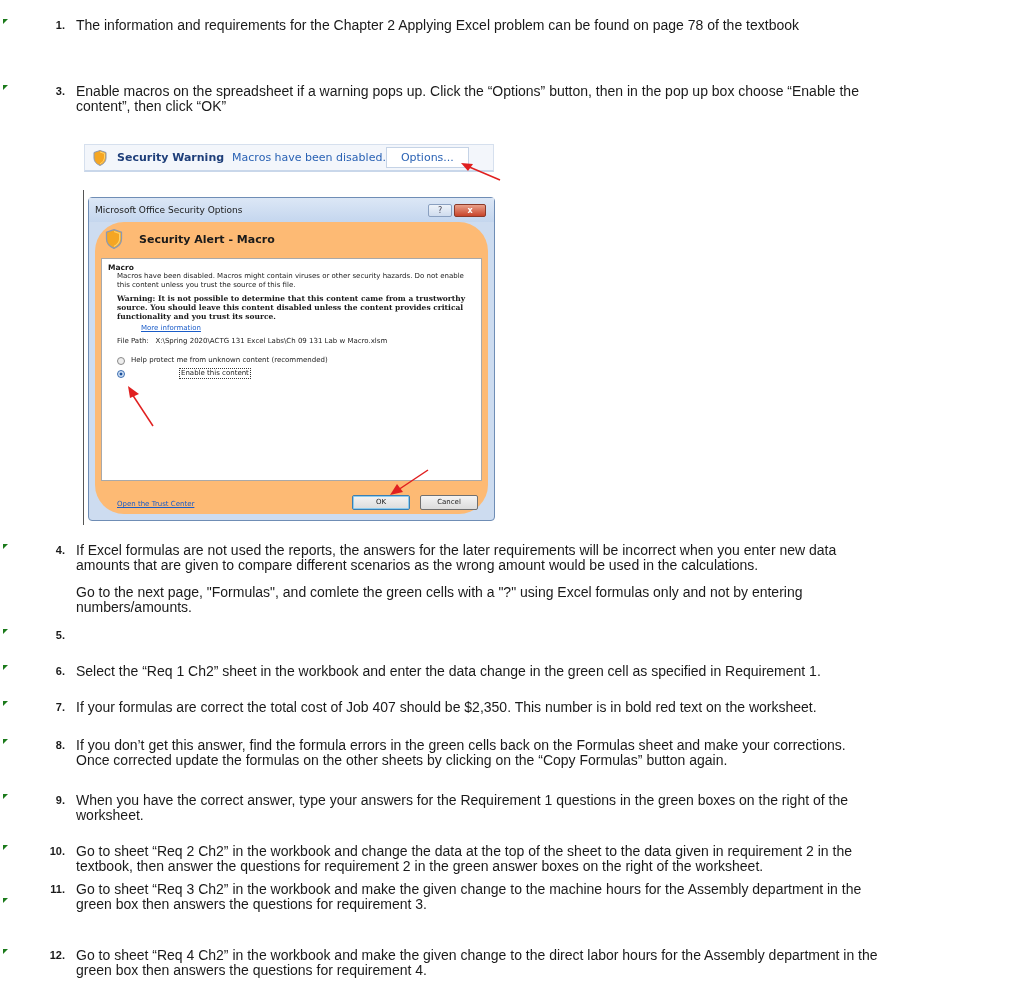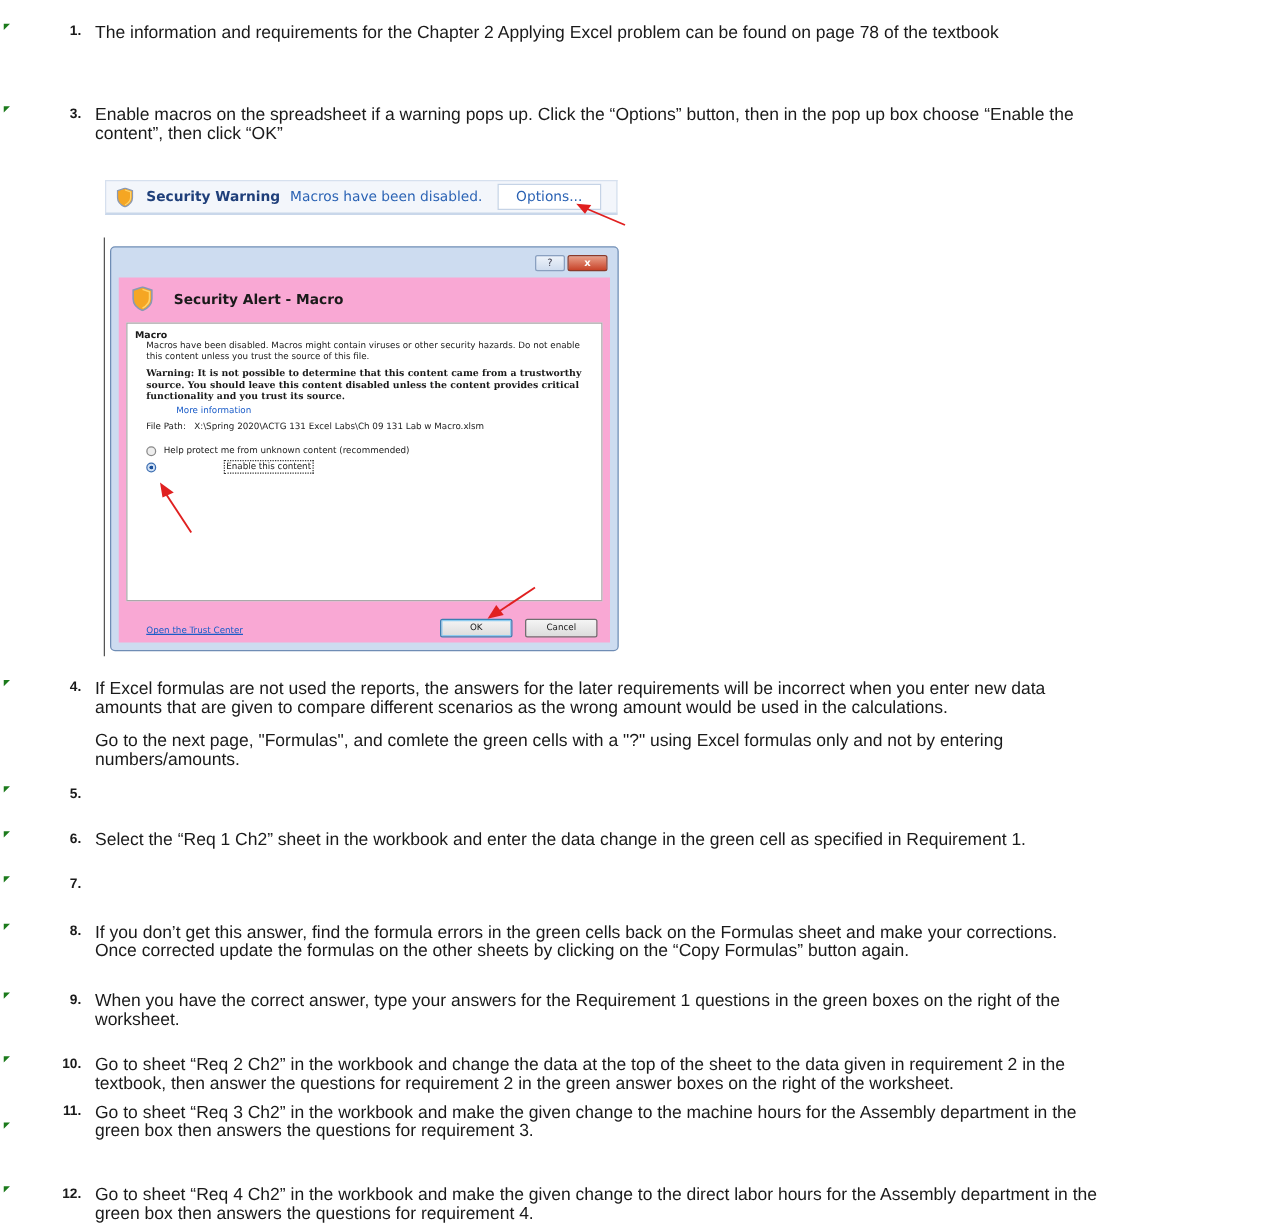--- a/index.html
+++ b/index.html
@@ -18,43 +18,43 @@
   
   .warnbar {
     position: absolute; left: 84px; top: 144px; width: 410px; height: 28px;
     background: #f3f6fb; border: 1px solid #d6e0ee; border-bottom: 2px solid #c9d7ea;
     display: flex; align-items: center; padding-left: 8px; font-family: "DejaVu Sans", sans-serif; font-size: 11px;
   }
   .shield { width: 14px; height: 16px; flex-shrink: 0; }
   .warnbar .title { color: #1f3f7a; font-weight: bold; margin-left: 10px; }
   .warnbar .msg { color: #2a62b4; margin-left: 8px; }
   .warnbar .opts {
-    margin-left: 12px; border: 1px solid #c5d3e6; background: #fff; color: #2a62b4;
+    border: 1px solid #c5d3e6; background: #fff; color: #2a62b4;
     padding: 3px 14px; font-size: 11px;
   }
 
   
   .dialog {
     position: absolute; left: 88px; top: 197px; width: 407px; height: 324px;
     background: #cddcf0; border: 1px solid #6f8db5; border-radius: 4px;
     font-family: "DejaVu Sans", sans-serif;
   }
   .dialog .titlebar { height: 24px; display: flex; align-items: center; padding-left: 6px; font-size: 9px; color: #1a1a1a; background: linear-gradient(#dce7f6, #c4d6ee); }
   .dialog .tb-btns { position: absolute; right: 8px; top: 6px; display: flex; gap: 2px; }
   .tb-help { width: 24px; height: 13px; border: 1px solid #8aa0c0; border-radius: 2px; background: linear-gradient(#eef3fa,#cfdcee); font-size: 8px; text-align: center; line-height: 11px; color: #445; }
   .tb-close { width: 32px; height: 13px; border: 1px solid #8a3a2a; border-radius: 2px; background: linear-gradient(#e9a08a,#c8442a); font-size: 8px; text-align: center; line-height: 11px; color: #fff; font-weight: bold; }
-  .dialog .inner { position: absolute; left: 6px; top: 24px; right: 6px; bottom: 6px; background: #f9a8d4; }
+  .dialog .inner { position: absolute; left: 6px; top: 24px; right: 6px; bottom: 6px; background: #fdba74; border-radius: 29px; }
   .dialog .alert-head { display: flex; align-items: center; height: 34px; padding-left: 10px; }
   .dialog .alert-head .shield { width: 18px; height: 20px; }
   .dialog .alert-title { font-weight: bold; font-size: 11px; margin-left: 16px; }
   .dialog .panel { position: absolute; left: 6px; top: 36px; right: 6px; height: 223px; background: #fff; border: 1px solid #a9a9a9; padding: 4px 6px; font-size: 7px; line-height: 9px; }
   .panel .sec { font-weight: bold; font-size: 7.5px; }
   .panel .body { padding-left: 9px; }
   .panel .warn { font-weight: bold; font-family: "DejaVu Serif", serif; font-size: 7.5px; margin-top: 4px; line-height: 9px; }
-  .panel .link { color: #1a5cc8; margin-top: 3px; display: block; padding-left: 24px; }
+  .panel .link { color: #1a5cc8; text-decoration: underline; margin-top: 3px; display: block; padding-left: 24px; }
   .panel .path { margin-top: 4px; }
   .radio-row { display: flex; align-items: center; margin-top: 6px; padding-left: 9px; }
   .radio-row + .radio-row { margin-top: 3px; gap: 48px; }
   .radio { width: 8px; height: 8px; border-radius: 50%; border: 1px solid #888; background: #eee; margin-right: 6px; }
   .radio.on { border-color: #3a6cb0; background: radial-gradient(circle, #1a4f9a 30%, #cfe0f5 40%); }
   .radio-label.focus { border: 1px dotted #333; padding: 0 1px; }
   .dialog .trust { position: absolute; left: 4px; bottom: 6px; font-size: 7px; color: #1a5cc8; text-decoration: underline; margin-left: 18px; }
   .dialog .btns { position: absolute; right: 10px; bottom: 4px; display: flex; gap: 10px; justify-content: flex-end; }
   .dialog .btn { width: 58px; height: 15px; border: 1px solid #707070; border-radius: 2px; background: linear-gradient(#f4f4f4,#dcdcdc); font-size: 7px; text-align: center; line-height: 13px; }
   .dialog .btn.default { border-color: #3c7fb1; box-shadow: inset 0 0 0 1px #8ccbef; }
@@ -100,20 +100,23 @@
   <span class="opts">Options...</span>
 </div>
 <svg class="arrow" style="left:455px;top:160px" width="50" height="25">
   <line x1="45" y1="20" x2="12" y2="6" stroke="#e02020" stroke-width="1.5"></line>
   <polygon points="6,3 18,4 13,11" fill="#e02020"></polygon>
 </svg>
 
 <div class="bg-grid"></div>
 
 <div class="dialog">
+  <div class="titlebar">
+    <span>Microsoft Office Security Options</span>
+  </div>
   <div class="tb-btns">
     <div class="tb-help">?</div>
     <div class="tb-close">x</div>
   </div>
   <div class="inner">
     <div class="alert-head">
       <svg class="shield" viewBox="0 0 14 16">
         <path d="M7 0.5 L13 2.5 L13 8 Q13 13 7 15.5 Q1 13 1 8 L1 2.5 Z" fill="#f5a623" stroke="#8a99b3" stroke-width="1"></path>
         <path d="M7 2 L11.5 3.5 L11.5 8 Q11.5 11.5 7 14" fill="none" stroke="#ffd36b" stroke-width="1"></path>
       </svg>
@@ -166,20 +169,23 @@
   <span class="num">5.</span>
 </div>
 <div class="step" style="top:664px">
   <span class="num">6.</span>
   <div class="txt">
       <p>Select the “Req 1 Ch2” sheet in the workbook and enter the data change in the green cell as specified in Requirement 1.</p>
     </div>
 </div>
 <div class="step" style="top:700px">
   <span class="num">7.</span>
+  <div class="txt">
+      <p>If your formulas are correct the total cost of Job 407 should be $2,350.  This number is in bold red text on the worksheet.</p>
+    </div>
 </div>
 <div class="step" style="top:738px">
   <span class="num">8.</span>
   <div class="txt">
       <p>If you don’t get this answer, find the formula errors in the green cells back on the Formulas sheet and make your corrections.  Once corrected update the formulas on the other sheets by clicking on the “Copy Formulas” button again.</p>
     </div>
 </div>
 <div class="step" style="top:793px">
   <span class="num">9.</span>
   <div class="txt">

